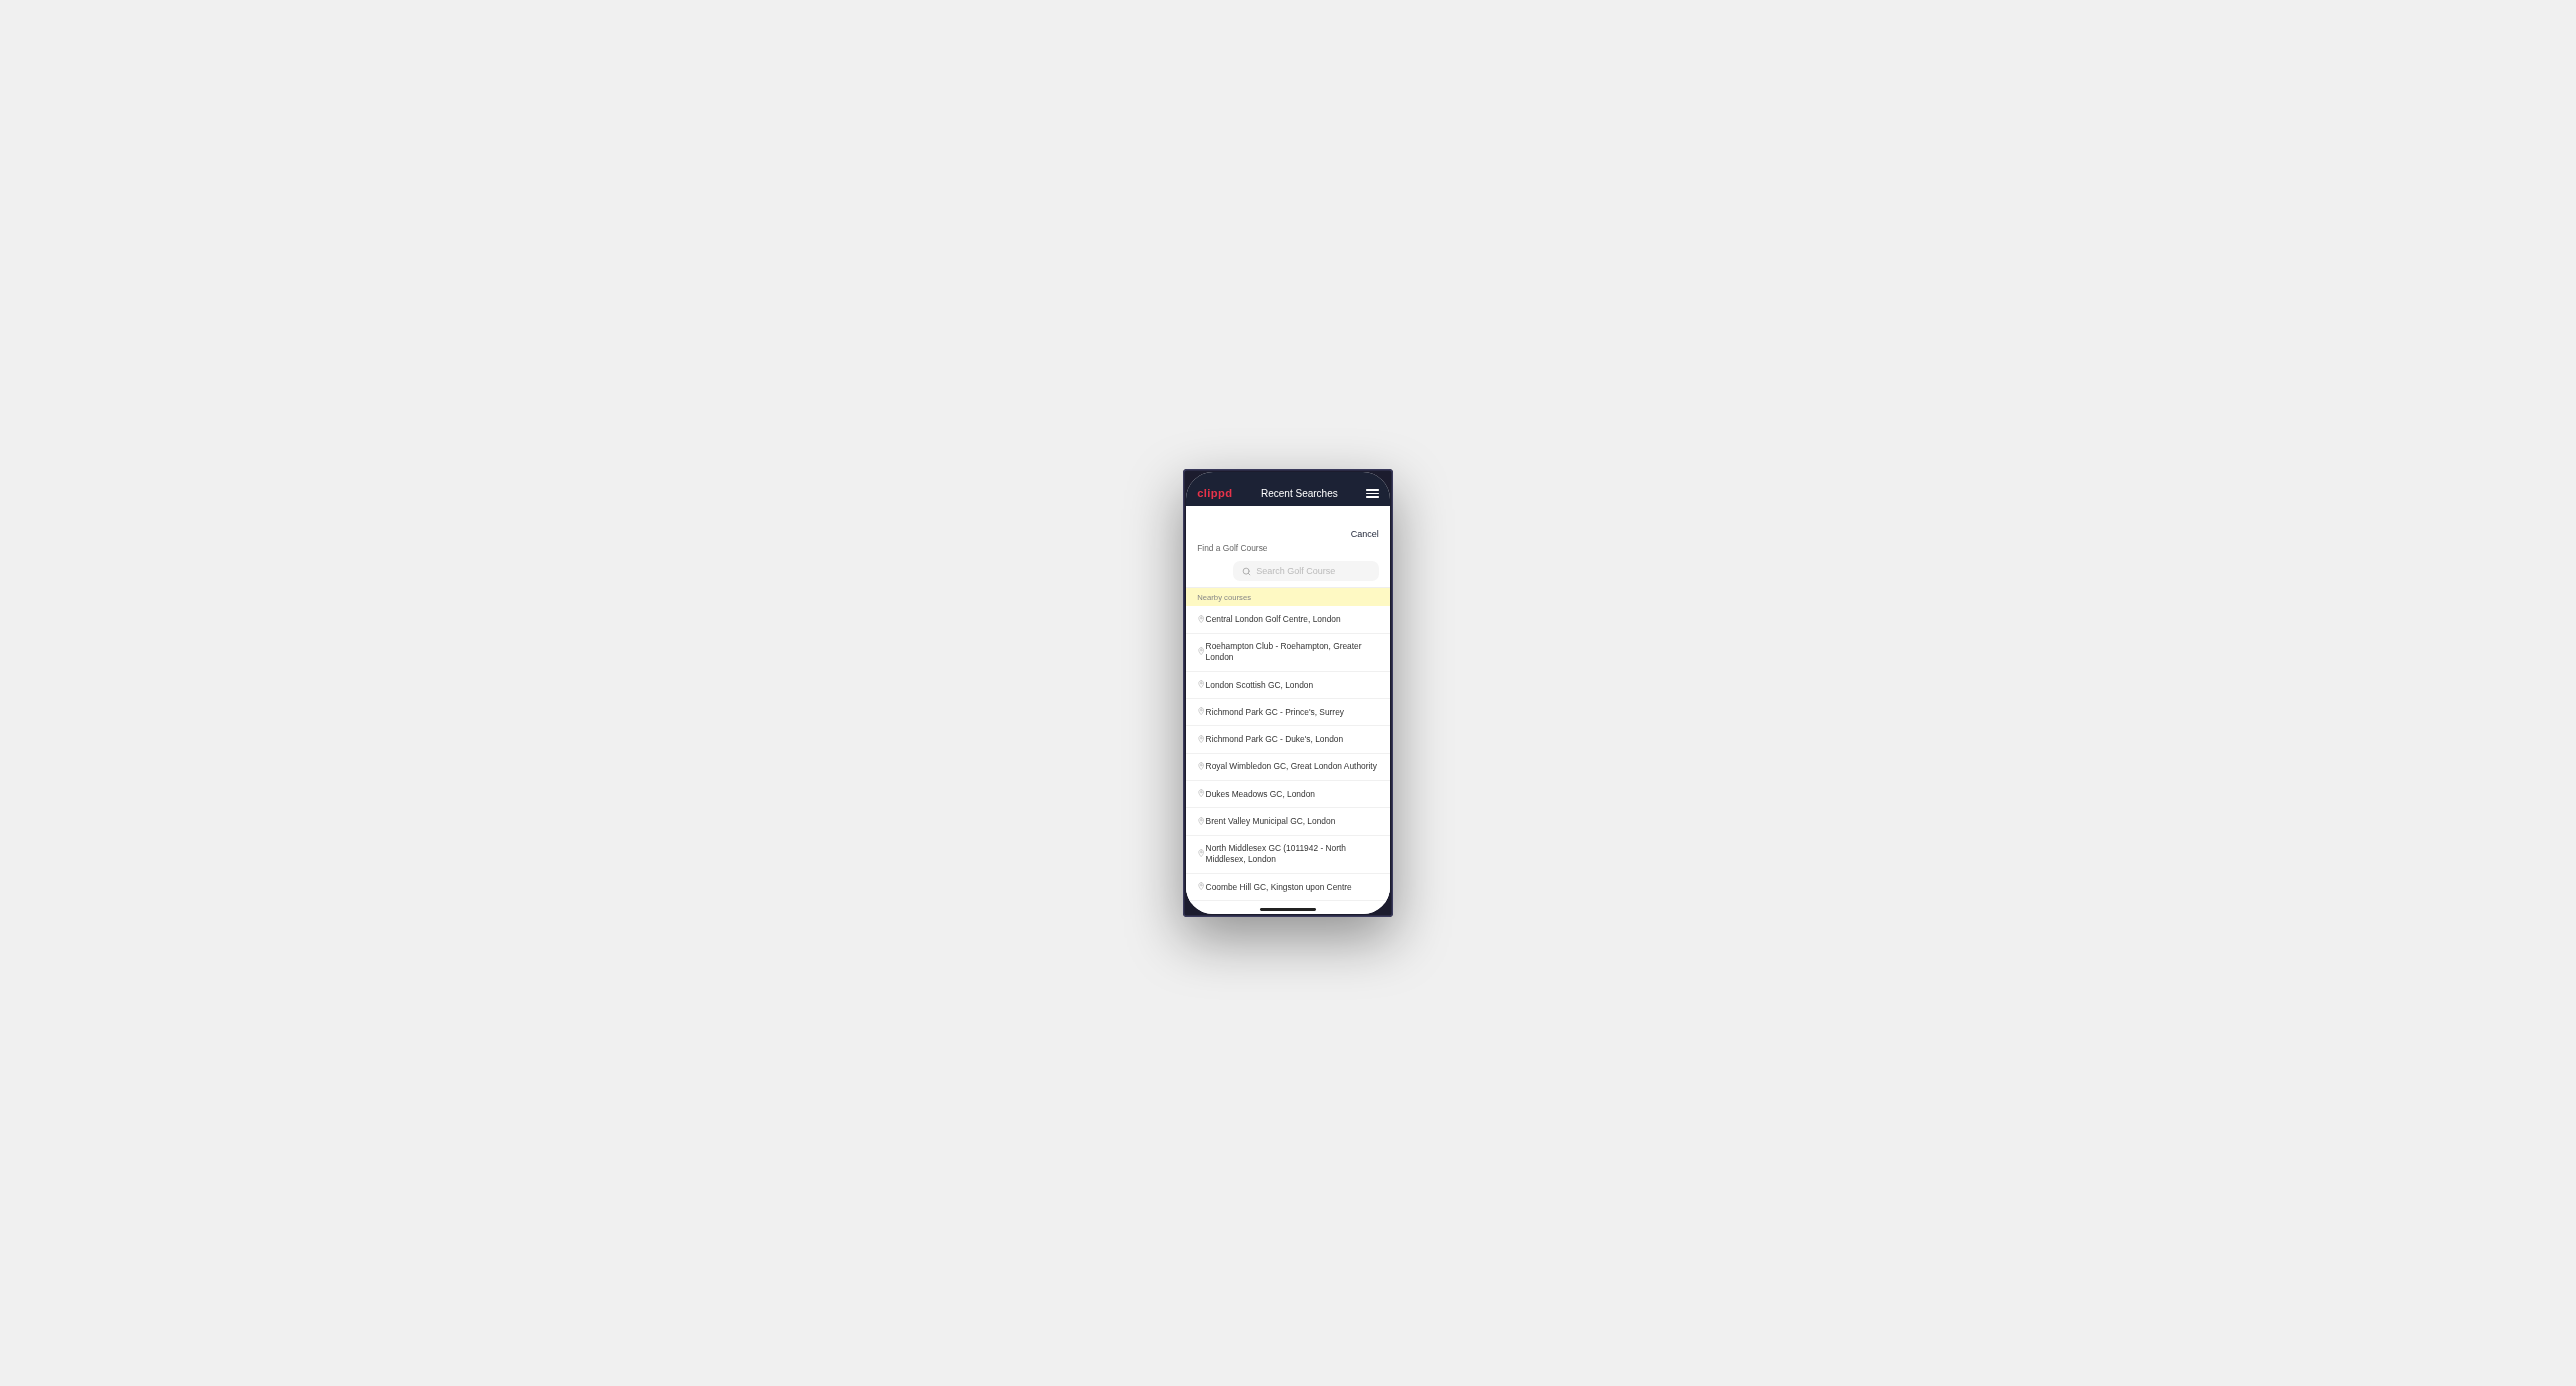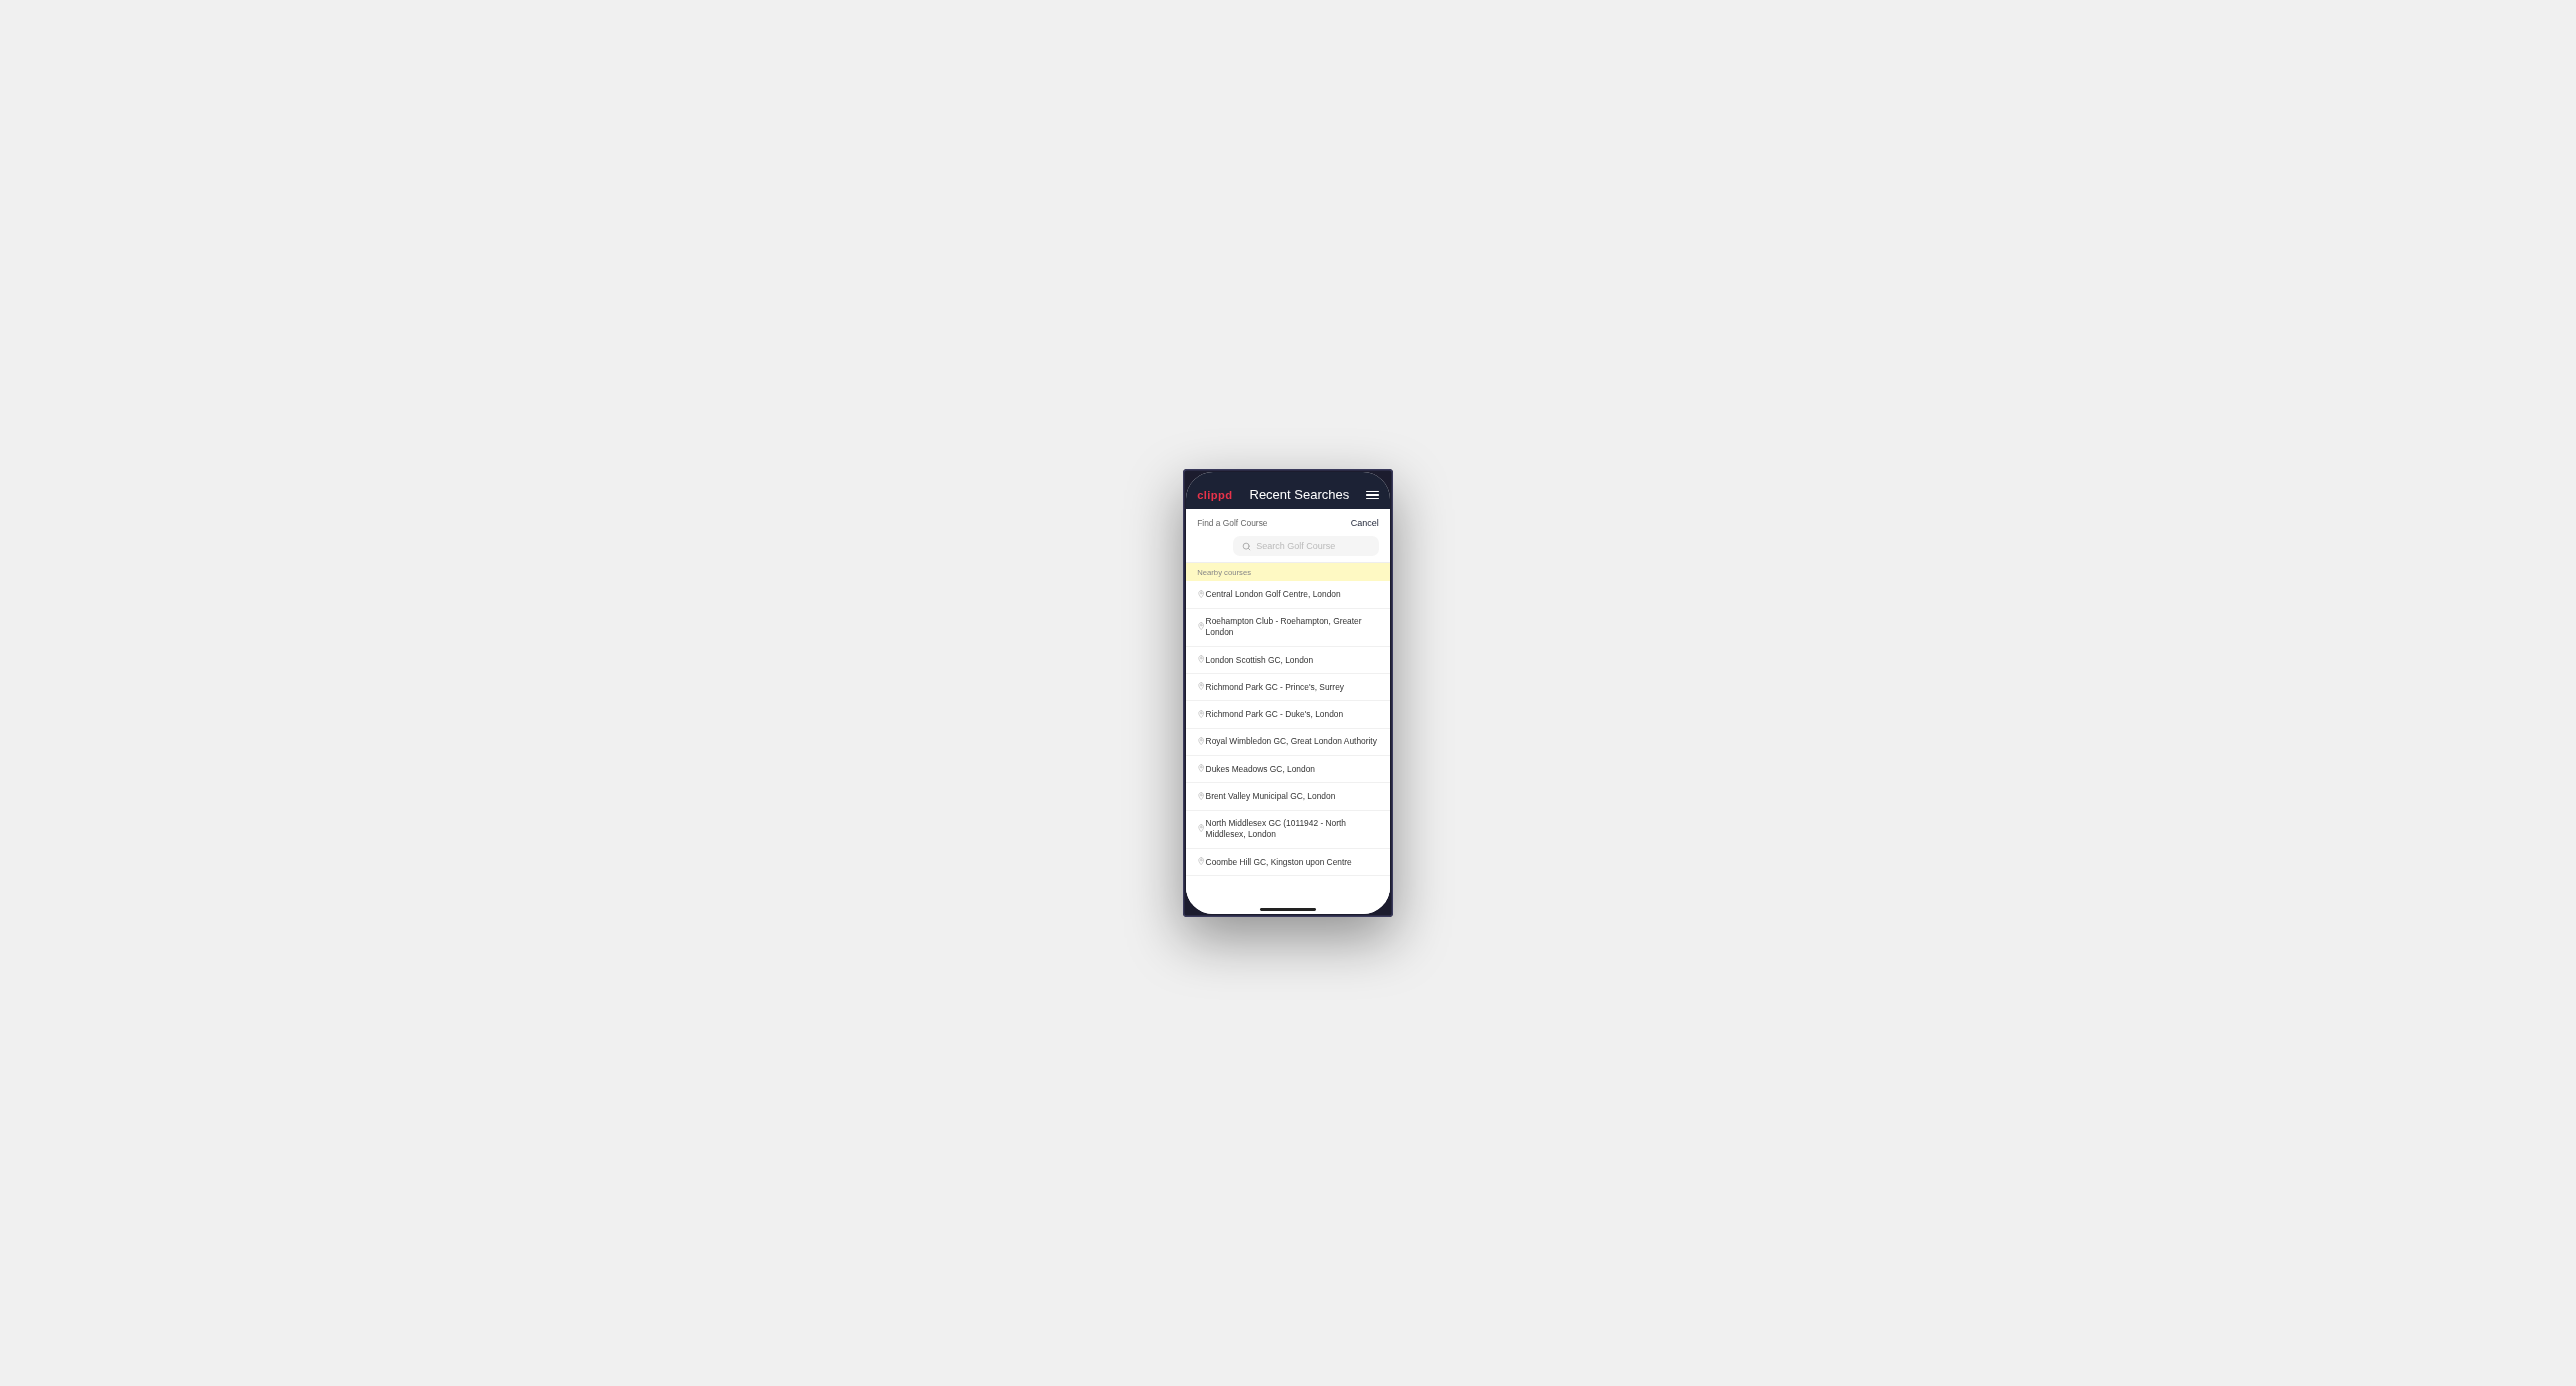--- a/index.html
+++ b/index.html
@@ -51,21 +51,21 @@
 
     .app-logo {
       color: #e8334a;
       font-weight: 700;
       font-size: 11.2px;
       letter-spacing: 0.4px;
     }
 
     .nav-title {
       color: #fff;
-      font-size: 13px;
+      font-size: 10px;
       font-weight: 500;
     }
 
     .hamburger-icon {
       display: flex;
       flex-direction: column;
       gap: 2.1px;
       cursor: pointer;
     }
 
@@ -92,20 +92,21 @@
       justify-content: space-between;
       align-items: center;
       padding: 8.4px 11.2px 5.6px 11.2px;
       background: #fff;
       flex-shrink: 0;
     }
 
     .find-title {
       font-size: 8.4px;
       color: #666;
+      margin-top: 28px;
     }
 
     .cancel-btn {
       font-size: 9px;
       color: #1c2235;
       font-weight: 500;
       cursor: pointer;
       background: none;
       border: none;
     }

